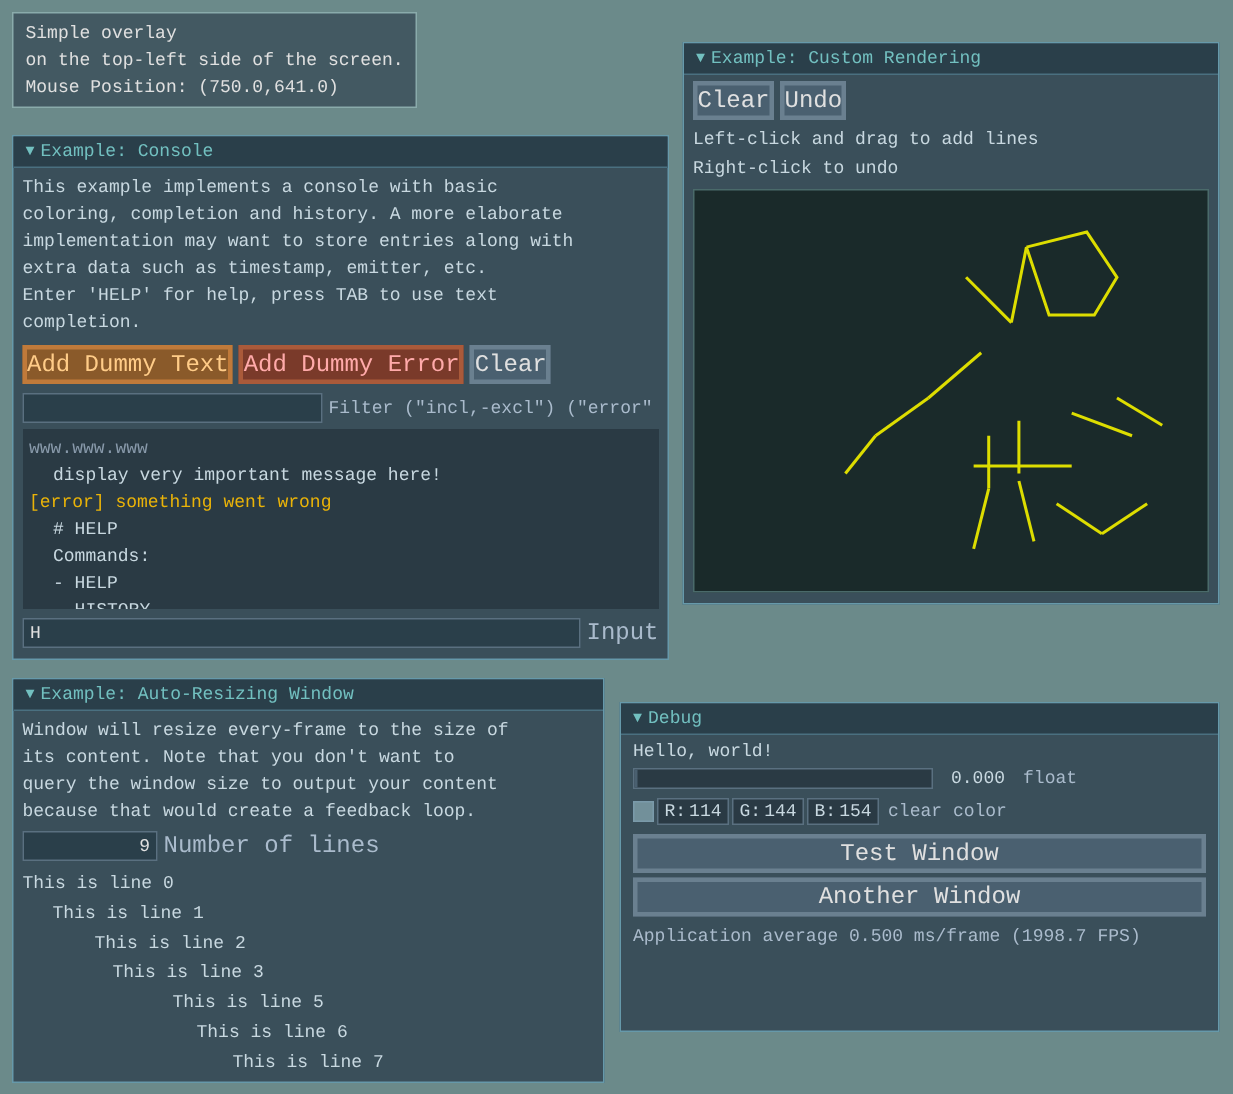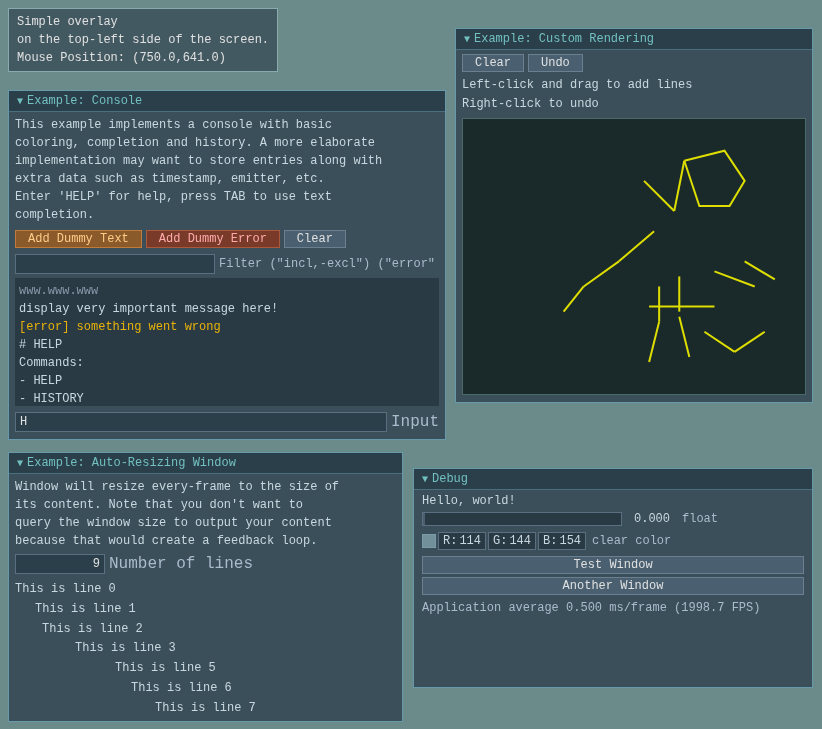--- a/index.html
+++ b/index.html
@@ -51,26 +51,26 @@
     }
 
     .panel-content {
       padding: 6px 8px;
     }
 
     
     .btn {
       display: inline-block;
       background: #5a7080;
-      border: 1px solid #84cc16;
-      color: #e0e0e0;
-      padding: 1px 12px;
+      border: 3px solid #84cc16;
+      color: #e0e0e0;
+      padding: 1px 0;
       cursor: pointer;
       font-family: 'Courier New', Courier, monospace;
-      font-size: 12px;
+      font-size: 16px;
     }
     .btn-orange {
       background: #8a5a2a;
       border-color: #c07a3a;
       color: #ffcc88;
     }
     .btn-red {
       background: #7a3a2a;
       border-color: #aa5a3a;
       color: #ffaaaa;
@@ -134,21 +134,21 @@
       overflow: auto;
       background: #2a3a44;
       padding: 4px;
       font-size: 12px;
       line-height: 1.5;
       color: #c8d8e0;
     }
 
     .console-log .error { color: #eab308; }
     .console-log .dim { color: #8899aa; }
-    .console-log .normal { color: #c8d8e0; }
+    .console-log .normal { color: #c8d8e0; margin-left: 16px; }
 
     .input-row {
       display: flex;
       align-items: center;
       gap: 4px;
       margin-top: 2px;
     }
 
     .console-input {
       background: #2a3f4a;
@@ -320,21 +320,21 @@
 
     .debug-fps {
       color: #aabbcc;
       font-size: 12px;
       margin-top: 4px;
     }
 
     
     .line-0 { margin-left: 0px; }
     .line-1 { margin-left: 20px; }
-    .line-2 { margin-left: 27px; }
+    .line-2 { margin-left: 48px; }
     .line-3 { margin-left: 60px; }
     .line-4 { margin-left: 80px; }
     .line-5 { margin-left: 100px; }
     .line-6 { margin-left: 116px; }
     .line-7 { margin-left: 140px; }
 
     
     .drawing-svg {
       width: 100%;
       height: 100%;

